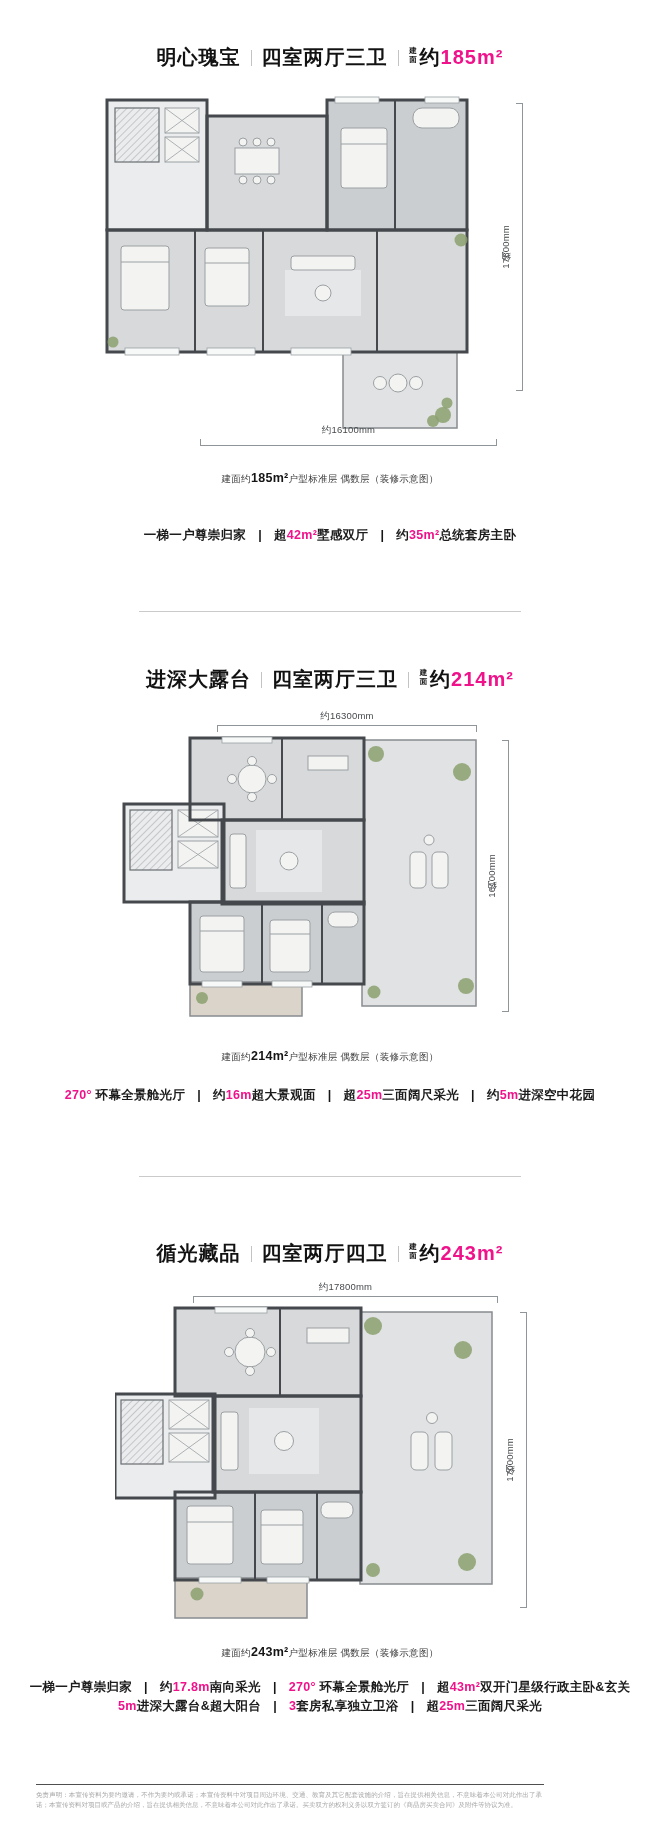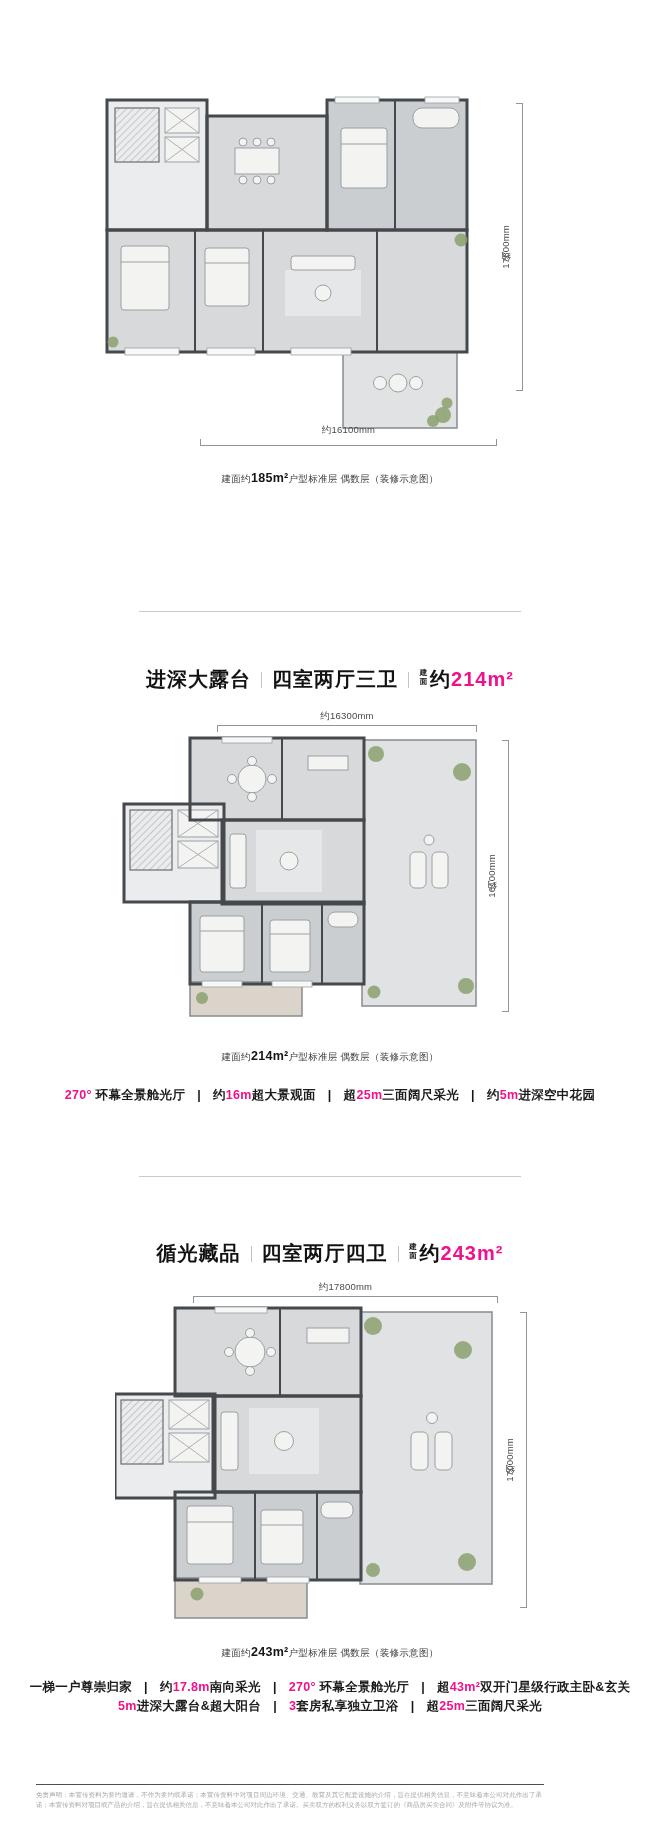--- a/index.html
+++ b/index.html
@@ -49,20 +49,23 @@
   .furn{fill:#f3f3f2;stroke:#9ba0a3;stroke-width:1;}
   .rug{fill:#e6e7e8;}
   .plant{fill:#8ba06f;opacity:.85;}
   .win{fill:#f7f8f8;stroke:#9ba0a3;stroke-width:.8;}
 </style>
 </head>
 <body>
 
 <div id="page">
 
+  <div class="abs center sec-title" style="top:44px">
+    <span>明心瑰宝</span><span class="t-bar"></span><span>四室两厅三卫</span><span class="t-bar"></span><span class="t-area-label">建面</span><span>约</span><span class="t-area">185m²</span>
+  </div>
 
   <div class="abs" style="left:95px;top:90px;width:380px;height:340px">
     <svg class="plan-svg" viewBox="0 0 380 340">
       <defs>
         <pattern id="h1" width="5" height="5" patternTransform="rotate(45)" patternUnits="userSpaceOnUse">
           <line x1="0" y1="0" x2="0" y2="5" stroke="#a9adb1" stroke-width="1.2"></line>
         </pattern>
       </defs>
       <g>
         <rect x="248" y="258" width="114" height="80" class="terrace" stroke="#888c90" stroke-width="1.5"></rect>
@@ -139,20 +142,21 @@
   <div class="abs hdim" style="left:200px;top:424px;width:297px">
     <div class="hlabel">约16100mm</div>
     <div class="hbracket up"></div>
   </div>
 
   <div class="abs center caption" style="top:462px">
     <span>建面约</span><span class="cap-area">185m²</span><span>户型标准层 偶数层（装修示意图）</span>
   </div>
 
   <div class="abs center features" style="top:526px">
+    <div><span class="fseg">一梯一户尊崇归家</span><span class="fseg sep">|</span><span class="fseg">超</span><span class="fseg hl">42m²</span><span class="fseg">墅感双厅</span><span class="fseg sep">|</span><span class="fseg">约</span><span class="fseg hl">35m²</span><span class="fseg">总统套房主卧</span></div>
   </div>
 
   <div class="abs divider" style="left:139px;top:611px;width:382px"></div>
 
   <div class="abs center sec-title" style="top:666px">
     <span>进深大露台</span><span class="t-bar"></span><span>四室两厅三卫</span><span class="t-bar"></span><span class="t-area-label">建面</span><span>约</span><span class="t-area">214m²</span>
   </div>
 
   <div class="abs hdim" style="left:217px;top:710px;width:260px">
     <div class="hlabel">约16300mm</div>

